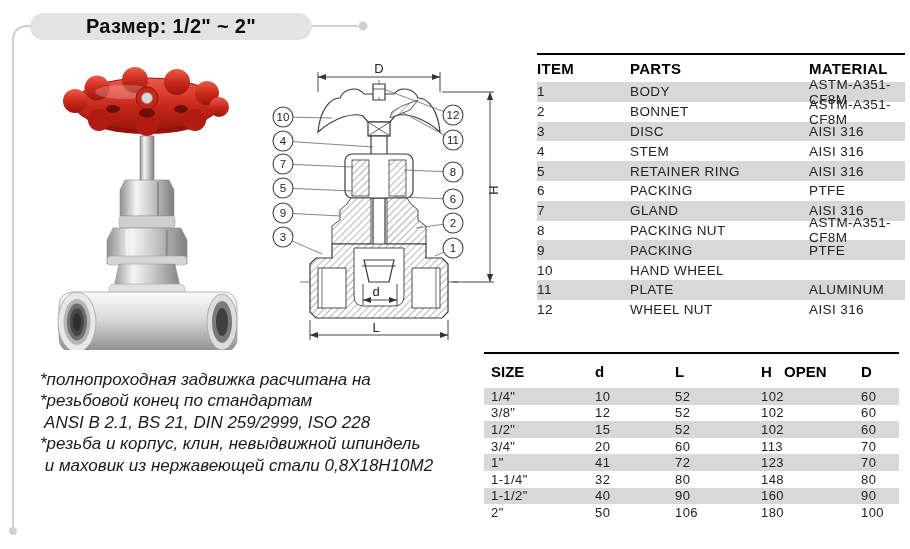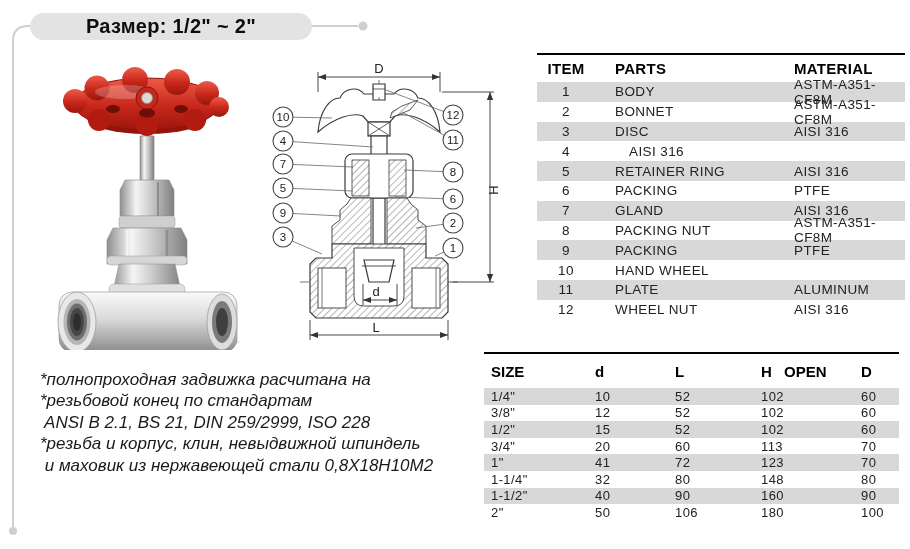--- a/index.html
+++ b/index.html
@@ -18,22 +18,22 @@
   
   .ptable{left:537px;top:53px;width:368px;}
   .ptable .thead{
     display:flex;align-items:center;height:27px;border-top:2.5px solid #000;
     font-weight:bold;font-size:15px;letter-spacing:.3px;color:#000;
   }
   .ptable .trow{
     display:flex;align-items:center;height:19.8px;
     font-size:13.5px;letter-spacing:.4px;color:#222;
   }
-  .c-item{width:58px;text-align:center;}
-  .c-part{width:145px;margin-left:20px;}
+  .c-item{width:58px;}
+  .c-part{width:145px;margin-left:35px;}
   .c-mat{flex:1;margin-left:34px;}
   .stripe{background:#d8d8d8;}
   
   .stable{left:484px;top:352px;width:415px;}
   .stable .thead{
     display:flex;align-items:center;height:34px;border-top:2.5px solid #000;
     font-weight:bold;font-size:15px;color:#000;word-spacing:8px;
   }
   .stable .trow{
     display:flex;align-items:center;height:16.6px;
@@ -262,20 +262,21 @@
         <span class="c-part">BONNET</span>
         <span class="c-mat">ASTM-A351-CF8M</span>
       </div>
       <div class="trow stripe">
         <span class="c-item">3</span>
         <span class="c-part">DISC</span>
         <span class="c-mat">AISI 316</span>
       </div>
       <div class="trow">
         <span class="c-item">4</span>
+        <span class="c-part">STEM</span>
         <span class="c-mat">AISI 316</span>
       </div>
       <div class="trow stripe">
         <span class="c-item">5</span>
         <span class="c-part">RETAINER RING</span>
         <span class="c-mat">AISI 316</span>
       </div>
       <div class="trow">
         <span class="c-item">6</span>
         <span class="c-part">PACKING</span>

